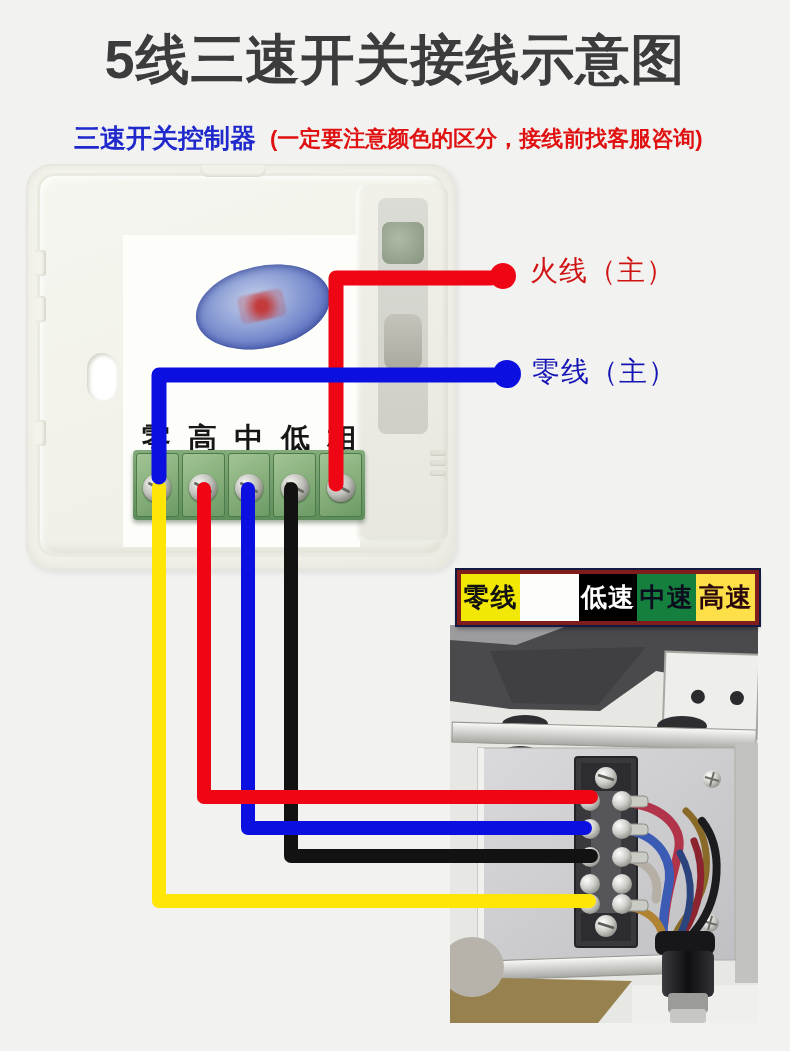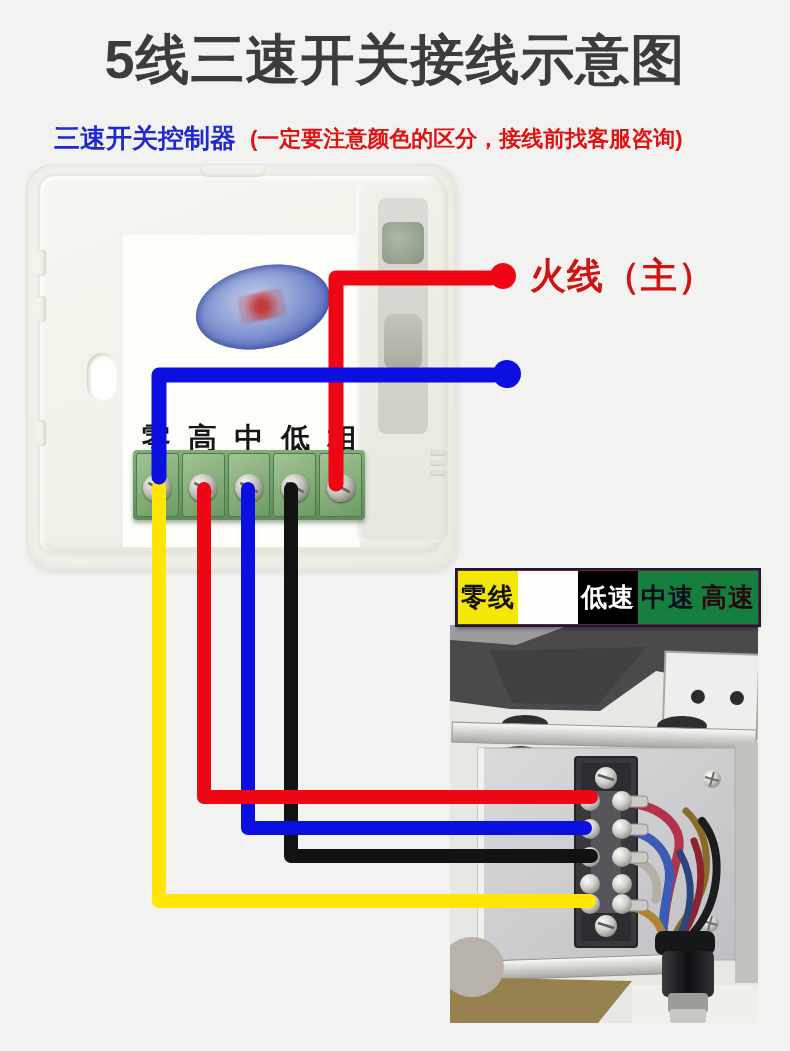--- a/index.html
+++ b/index.html
@@ -2,21 +2,21 @@
 <html style="--wire-red: #ee0614; --wire-blue: #0b10e0; --wire-yellow: #ffe606; --wire-black: #121212; --label-red: #cf1313; --label-blue: #1414b4; --title-color: #3c3c3c; --controller-blue: #2029cc; --note-red: #e01111;"><head>
 <meta charset="utf-8">
 <style>
   html,body{margin:0;padding:0;}
   body{font-family:"Liberation Sans","DejaVu Sans",sans-serif;background:#e4e4e4;}
   .canvas{position:relative;width:790px;height:1051px;margin:0 auto;background:#f2f2f1;overflow:hidden;}
 
   
   .title{position:absolute;left:0;right:0;top:24px;margin:0;text-align:center;
          font-size:54px;font-weight:bold;letter-spacing:1px;color:var(--title-color,#3c3c3c);}
-  .subtitle{position:absolute;left:54px;top:121px;width:710px;white-space:nowrap;}
+  .subtitle{position:absolute;left:74px;top:121px;width:710px;white-space:nowrap;}
   .sub-blue{font-size:26px;font-weight:bold;color:var(--controller-blue,#2029cc);}
   .sub-red{font-size:22px;font-weight:bold;color:var(--note-red,#e01111);margin-left:14px;position:relative;top:-1px;}
 
   
   .sw{position:absolute;left:26px;top:164px;width:430px;height:406px;}
   .sw-outer{position:absolute;inset:0;background:linear-gradient(135deg,#f9f9f4,#efefe8);
             border-radius:26px;box-shadow:inset 0 0 0 2px #e7e7df, inset 0 0 22px #e0e0d6, 2px 3px 6px rgba(0,0,0,.08);}
   .sw-rim{position:absolute;left:11px;top:9px;right:11px;bottom:13px;border-radius:18px;
           border:3px solid #eaeae1;background:linear-gradient(160deg,#f6f6f0,#eeeee6);box-shadow:inset 2px 2px 6px #fff, inset -3px -4px 8px #ddddd2;}
   .sw-toptab{position:absolute;left:174px;top:1px;width:66px;height:12px;background:#f1f1e9;border-radius:0 0 8px 8px;box-shadow:inset 0 -2px 3px #dcdcd0;}
@@ -40,31 +40,31 @@
   .term-block{position:absolute;left:107px;top:286px;width:232px;height:70px;border-radius:4px;padding:3px;box-sizing:border-box;
               background:linear-gradient(180deg,#84ab7c,#5d8d5a);box-shadow:0 3px 4px rgba(60,80,55,.45);display:flex;gap:3px;}
   .term-cell{flex:1;border:1px solid #4d7a49;border-radius:3px;background:linear-gradient(150deg,#a3c495,#6c9b64);position:relative;}
   .term-screw{position:absolute;left:50%;top:20px;width:28px;height:28px;margin-left:-14px;border-radius:50%;
               background:radial-gradient(circle at 35% 32%,#f4f4f1,#c2c2bc 45%,#84847e 78%,#56564f 100%);
               box-shadow:0 1px 2px rgba(0,0,0,.5);}
   .term-screw::after{content:"";position:absolute;left:4px;top:12px;width:20px;height:3px;background:#6b6b64;transform:rotate(28deg);border-radius:2px;}
 
   
   .legend{position:absolute;left:457px;top:570px;width:302px;height:55px;display:flex;z-index:6;
-          border:1px solid #7f1d1d;box-shadow:0 0 0 2px #131b42,0 4px 4px rgba(0,0,0,.35);box-sizing:border-box;background:#fff;}
+          border:4px solid #7f1d1d;box-shadow:0 0 0 2px #131b42,0 4px 4px rgba(0,0,0,.35);box-sizing:border-box;background:#fff;}
   .legend-seg{flex:1;display:flex;align-items:center;justify-content:center;font-size:26px;font-weight:bold;letter-spacing:1px;}
 
   
   .motor{position:absolute;left:450px;top:625px;width:308px;height:398px;background:#e8e8e6;overflow:hidden;z-index:1;}
 
   
   .overlay{position:absolute;left:0;top:0;z-index:5;pointer-events:none;}
   .wire{fill:none;stroke-linejoin:round;stroke-linecap:round;}
 
-  .wire-label{position:absolute;font-size:36px;font-weight:bold;letter-spacing:1px;z-index:7;white-space:nowrap;}
+  .wire-label{position:absolute;font-size:28px;font-weight:normal;letter-spacing:1px;z-index:7;white-space:nowrap;}
   .wire-label.live{left:530px;top:252px;color:var(--label-red,#cf1313);}
   .wire-label.neutral{left:532px;top:353px;color:var(--label-blue,#1414b4);}
 </style>
 </head>
 <body>
 
 <div class="canvas">
 
   <h1 class="title">5线三速开关接线示意图</h1>
   <div class="subtitle">
@@ -114,21 +114,21 @@
           <div class="term-screw"></div>
         </div>
     </div>
   </div>
 
   <div class="legend">
     <div class="legend-seg" style="background: rgb(242, 231, 5); color: rgb(17, 17, 17);">零线</div>
     <div class="legend-seg" style="background: rgb(253, 253, 251); color: rgb(17, 17, 17);"></div>
     <div class="legend-seg" style="background: #000000; color: rgb(255, 255, 255);">低速</div>
     <div class="legend-seg" style="background: #15803d; color: rgb(13, 13, 32);">中速</div>
-    <div class="legend-seg" style="background: #15803d; color: rgb(42, 7, 12);">高速</div>
+    <div class="legend-seg" style="background: #fde047; color: rgb(42, 7, 12);">高速</div>
   </div>
 
   <div class="motor">
     <svg width="308" height="398" viewBox="0 0 308 398">
       <defs>
         <linearGradient id="railG" x1="0" y1="0" x2="0" y2="1">
           <stop offset="0" stop-color="#fafaf8"></stop>
             <stop offset="1" stop-color="#a6a6a2"></stop>
         </linearGradient>
         <linearGradient id="plateG" x1="0" y1="0" x2="1" y2="1">
@@ -238,14 +238,15 @@
     <path class="wire" d="M204 489 V797 H591" style="stroke:var(--wire-red,#ee0614)" stroke-width="14"></path>
 
     <path class="wire" d="M336 484 V278 H491" style="stroke:var(--wire-red,#ee0614)" stroke-width="15"></path>
     <circle cx="503" cy="276" r="13" style="fill:var(--wire-red,#ee0614)"></circle>
 
     <path class="wire" d="M159 477 V375 H494" style="stroke:var(--wire-blue,#0b10e0)" stroke-width="15"></path>
     <circle cx="507" cy="374" r="14" style="fill:var(--wire-blue,#0b10e0)"></circle>
   </svg>
 
   <div class="wire-label live">火线（主）</div>
+  <div class="wire-label neutral">零线（主）</div>
 
 </div>
 
 </body></html>

